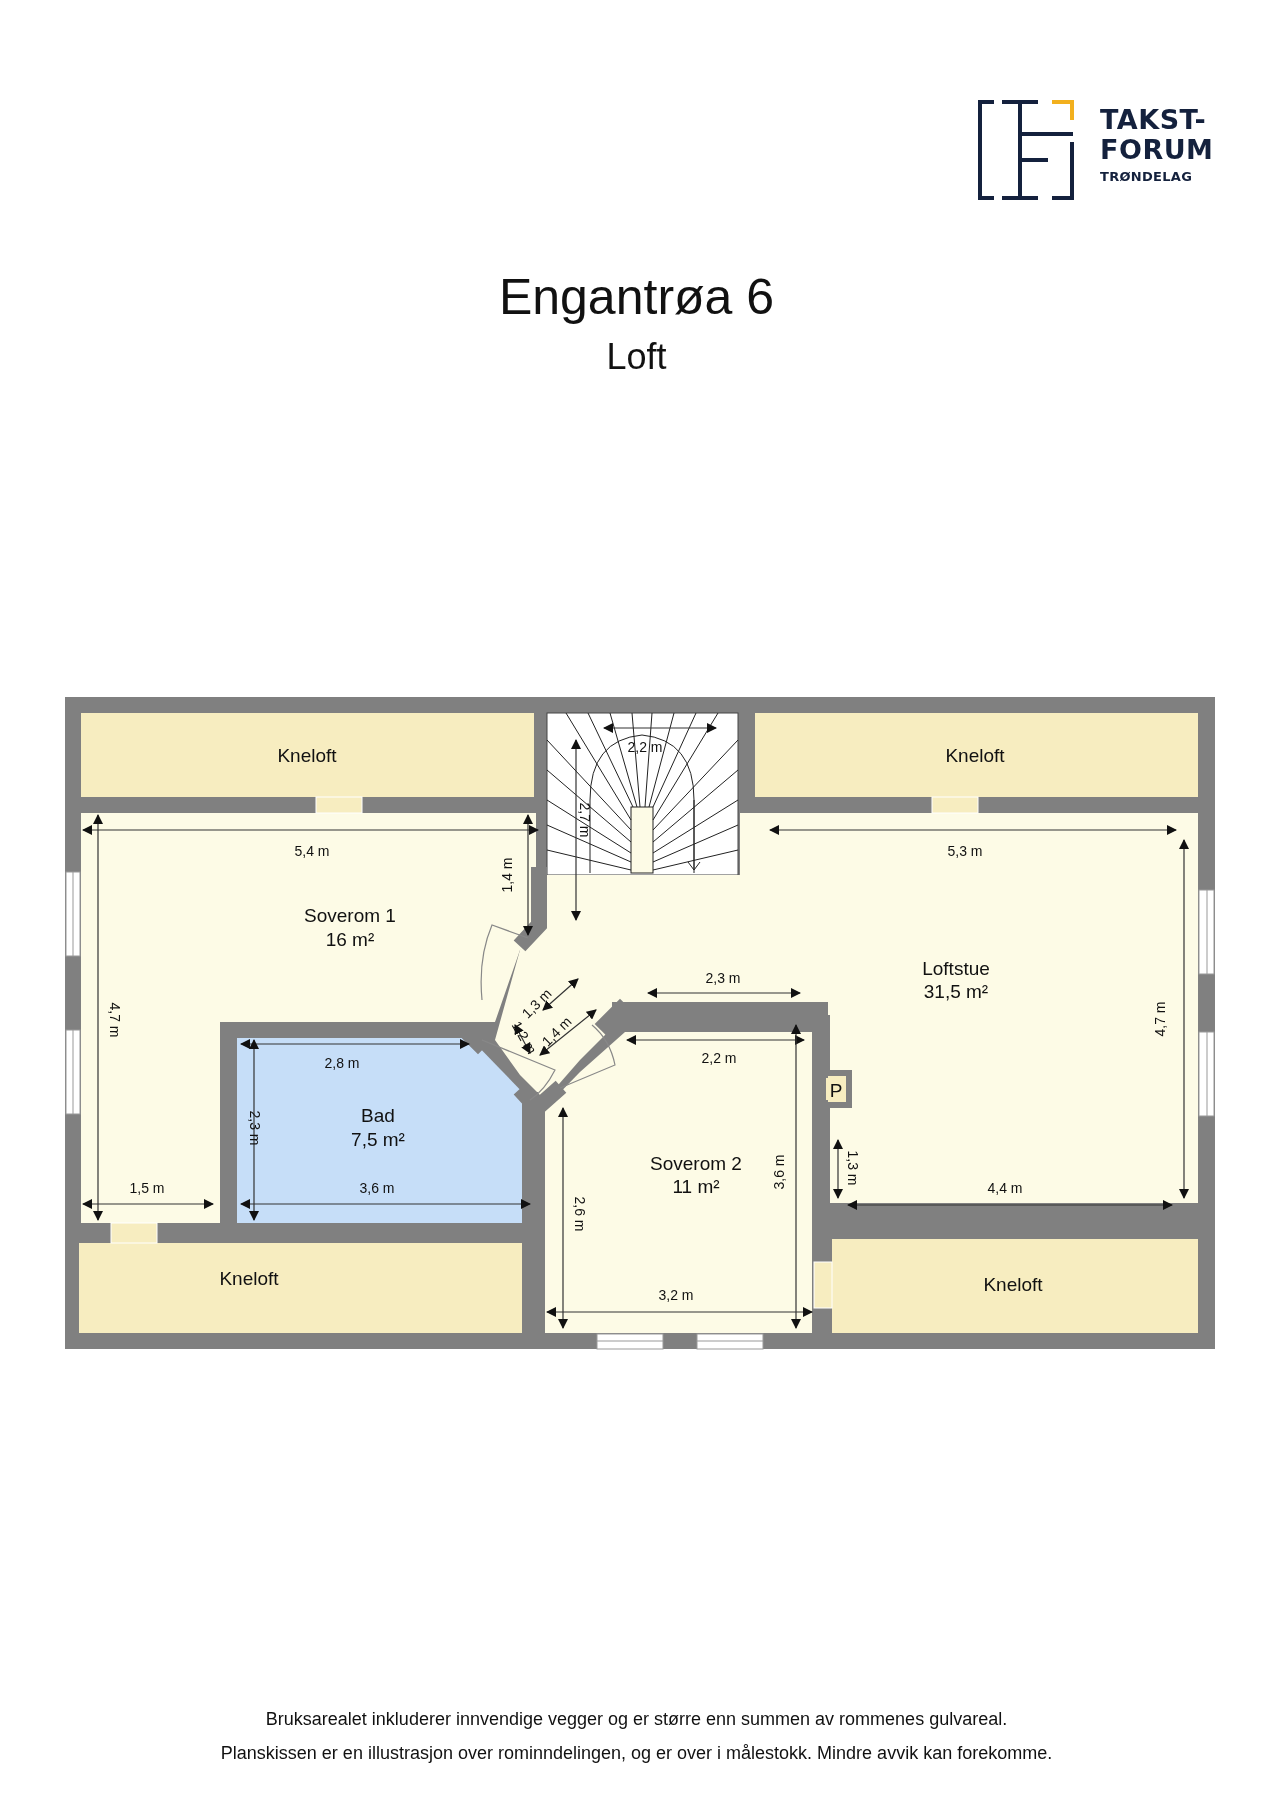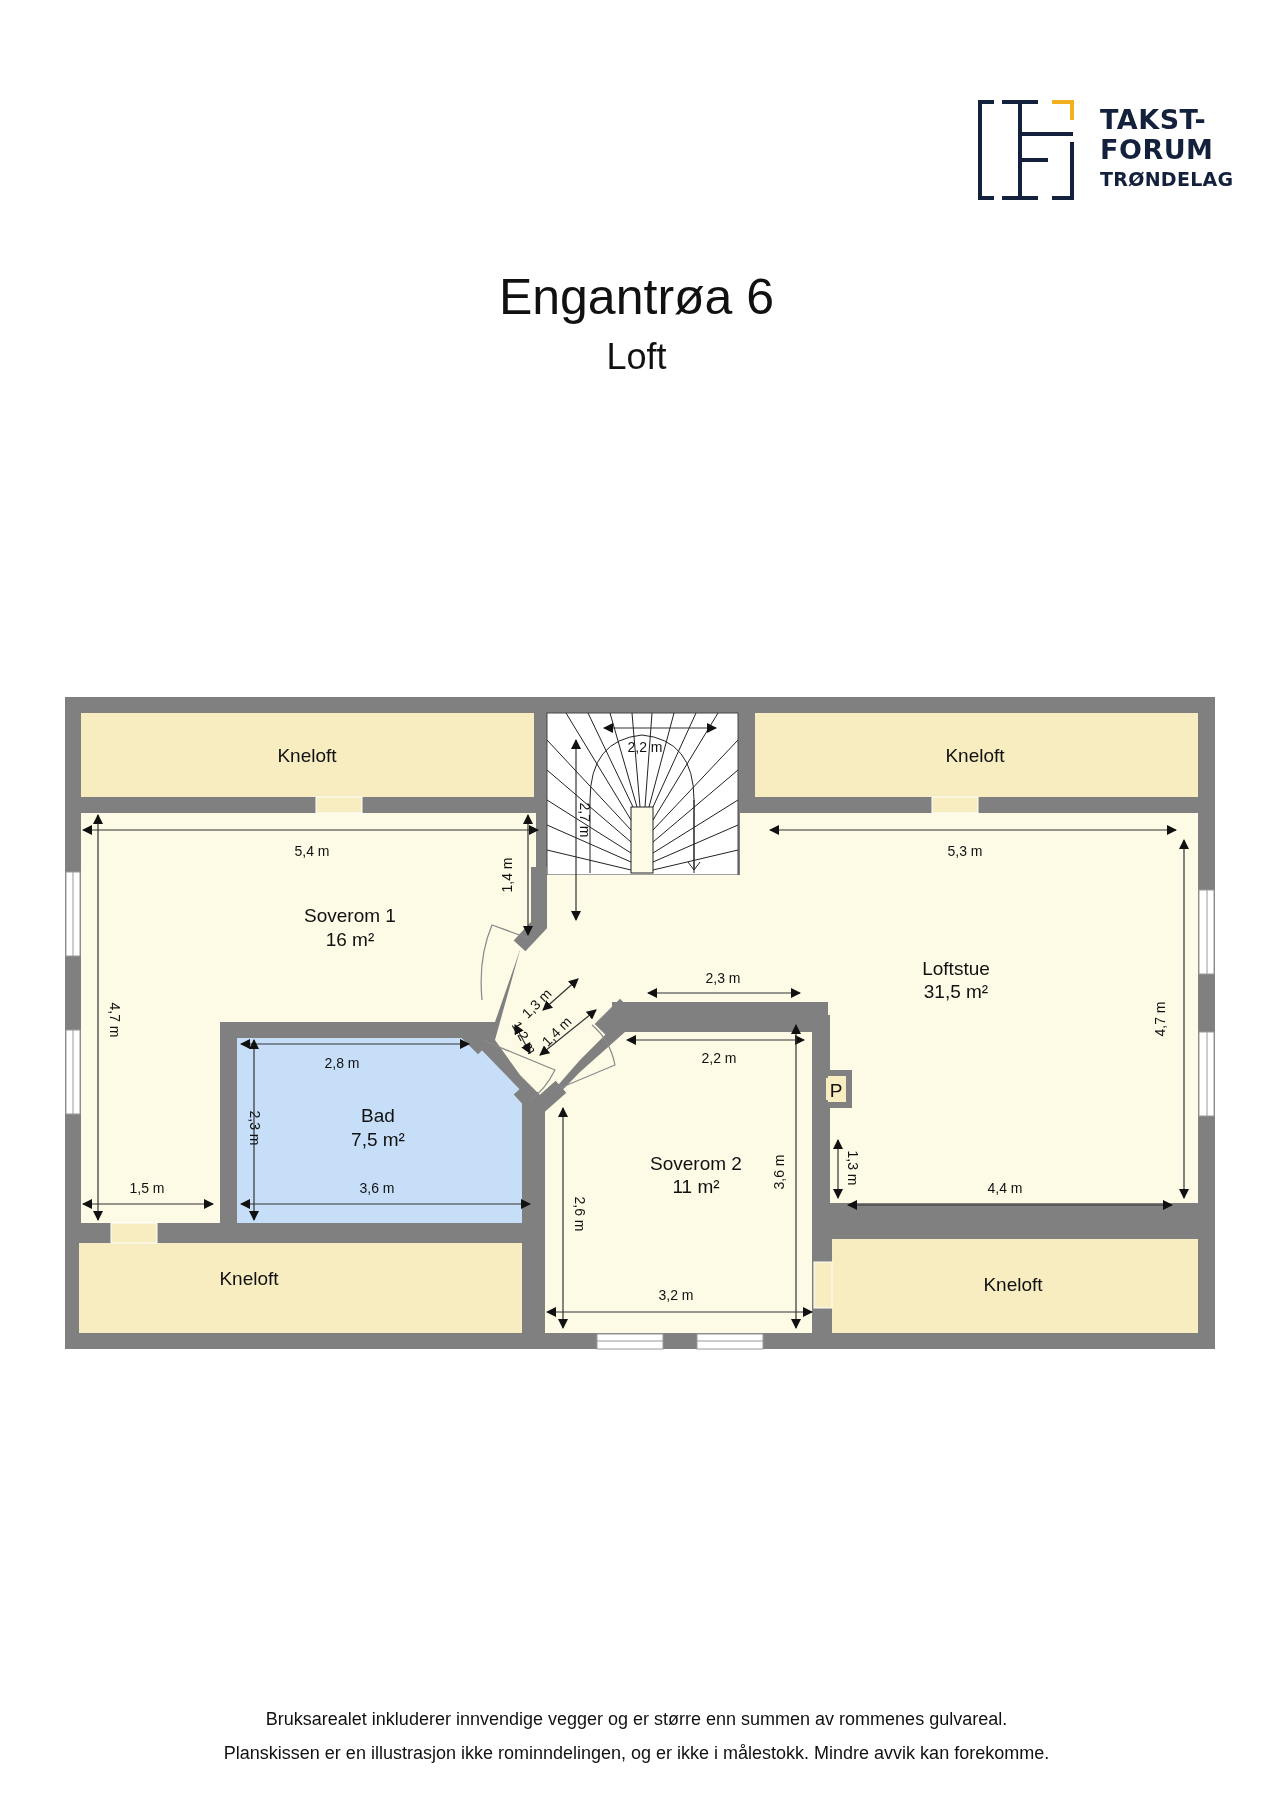--- a/index.html
+++ b/index.html
@@ -1,21 +1,21 @@
 <!DOCTYPE html>
 <html><head>
 <meta charset="utf-8">
 <style>
   html, body { margin: 0; padding: 0; background: #ffffff; }
   body { width: 1273px; height: 1800px; position: relative; overflow: hidden; font-family: "Liberation Sans", sans-serif; color: #111; }
   .logo { position: absolute; left: 938px; top: 98px; width: 260px; height: 106px; margin-left: 40px; }
   .logo-mark { position: absolute; left: 0; top: 0; width: 100px; height: 104px; }
   .logo-text { position: absolute; left: 122px; top: 8px; font-family: "DejaVu Sans", sans-serif; font-weight: bold; color: #14213d; line-height: 1; }
   .logo-line1, .logo-line2 { font-size: 27px; letter-spacing: 0.5px; display: block; height: 30px; }
-  .logo-line3 { font-size: 19px; display: block; margin-top: 4px; letter-spacing: 0.3px; }
+  .logo-line3 { font-size: 13px; display: block; margin-top: 4px; letter-spacing: 0.3px; }
   .title { position: absolute; left: 0; width: 1273px; top: 268px; text-align: center; font-size: 50px; font-family: "Liberation Sans", sans-serif; }
   .subtitle { position: absolute; left: 0; width: 1273px; top: 336px; text-align: center; font-size: 36px; font-family: "Liberation Sans", sans-serif; }
   .plan { position: absolute; left: 0; top: 0; width: 1273px; height: 1800px; }
   .plan text { font-family: "Liberation Sans", sans-serif; fill: #111; }
   .room-label { font-size: 19px; }
   .dim-label { font-size: 14px; }
   .footer { position: absolute; left: 0; width: 1273px; text-align: center; font-size: 18px; font-family: "Liberation Sans", sans-serif; color: #111; margin-top: 32px; }
   .footer.l1 { top: 1677px; }
   .footer.l2 { top: 1711px; }
 </style>
@@ -203,13 +203,13 @@
   <text class="dim-label" transform="translate(575,1214) rotate(90)" text-anchor="middle">2,6 m</text>
   <text class="dim-label" transform="translate(784,1172) rotate(-90)" text-anchor="middle">3,6 m</text>
   <text class="dim-label" x="676" y="1300" text-anchor="middle">3,2 m</text>
   <text class="dim-label" x="965" y="856" text-anchor="middle">5,3 m</text>
   <text class="dim-label" transform="translate(1165,1019) rotate(-90)" text-anchor="middle">4,7 m</text>
   <text class="dim-label" x="1005" y="1193" text-anchor="middle">4,4 m</text>
   <text class="dim-label" transform="translate(848,1168) rotate(90)" text-anchor="middle">1,3 m</text>
 </svg>
 
 <div class="footer l1">Bruksarealet inkluderer innvendige vegger og er større enn summen av rommenes gulvareal.</div>
-<div class="footer l2">Planskissen er en illustrasjon ikke rominndelingen, og er ikke i målestokk. Mindre avvik kan forekomme.</div>
+<div class="footer l2">Planskissen er en illustrasjon over rominndelingen, og er over i målestokk. Mindre avvik kan forekomme.</div>
 
 </body></html>

